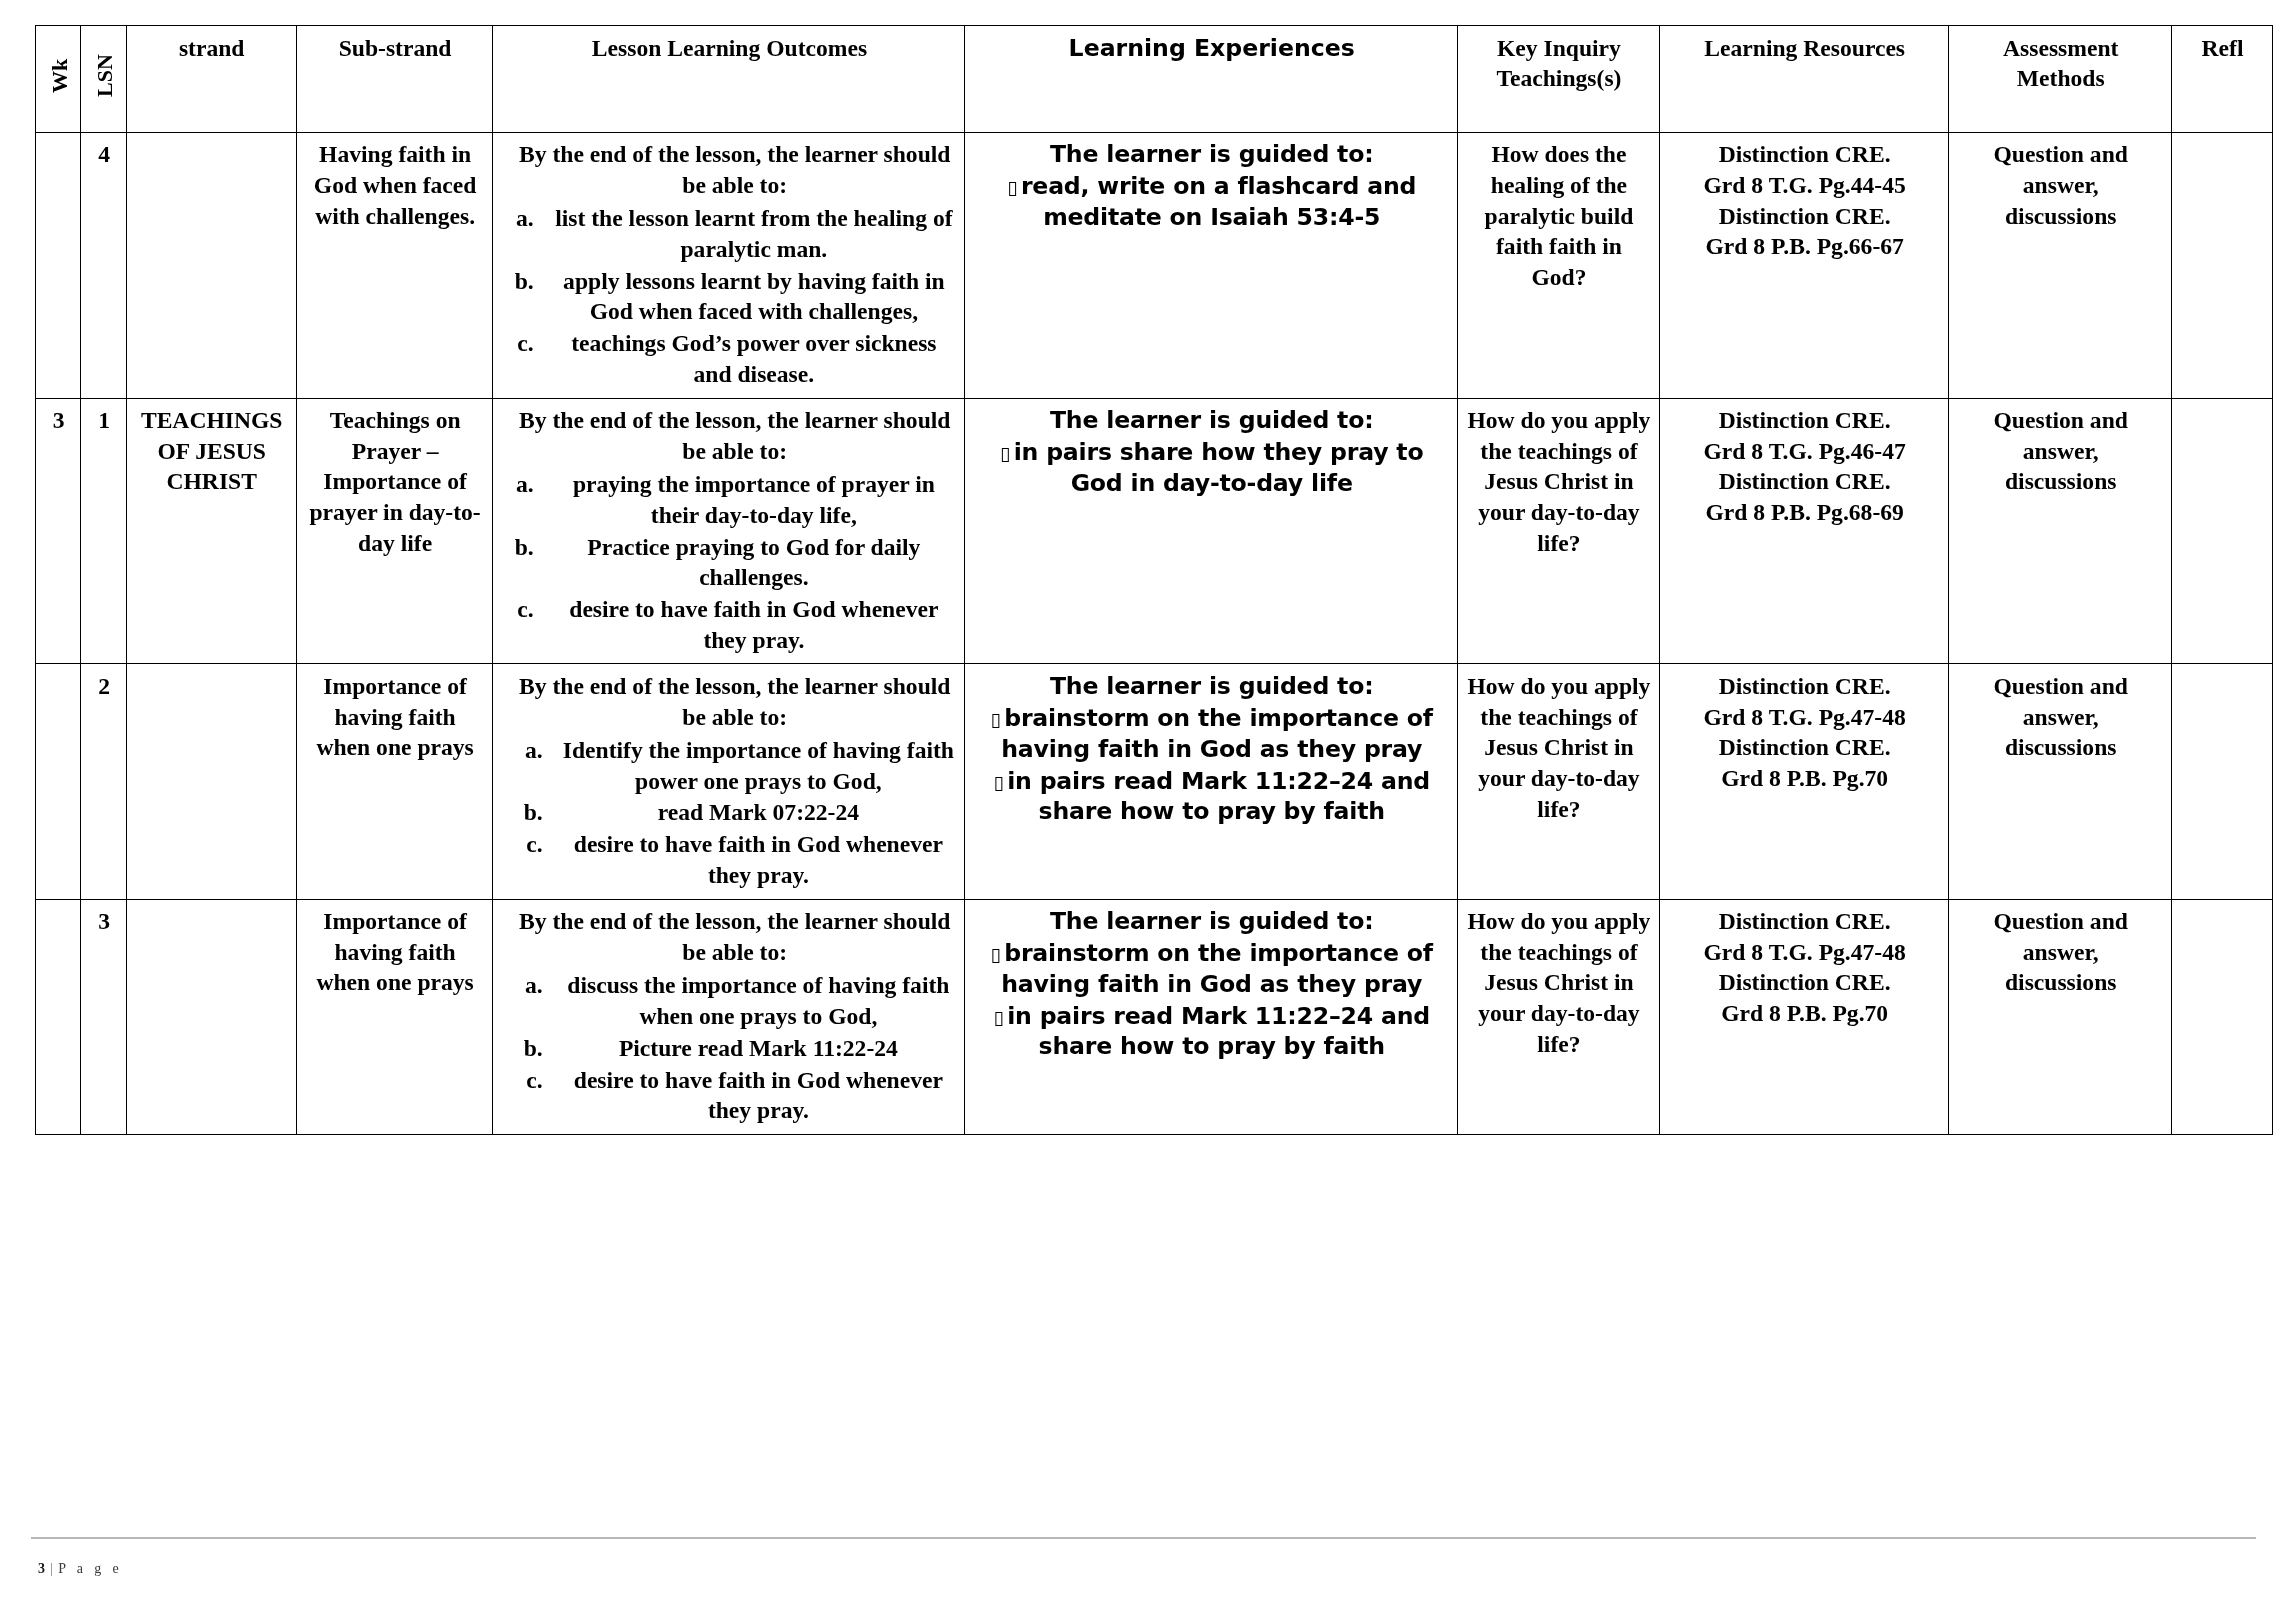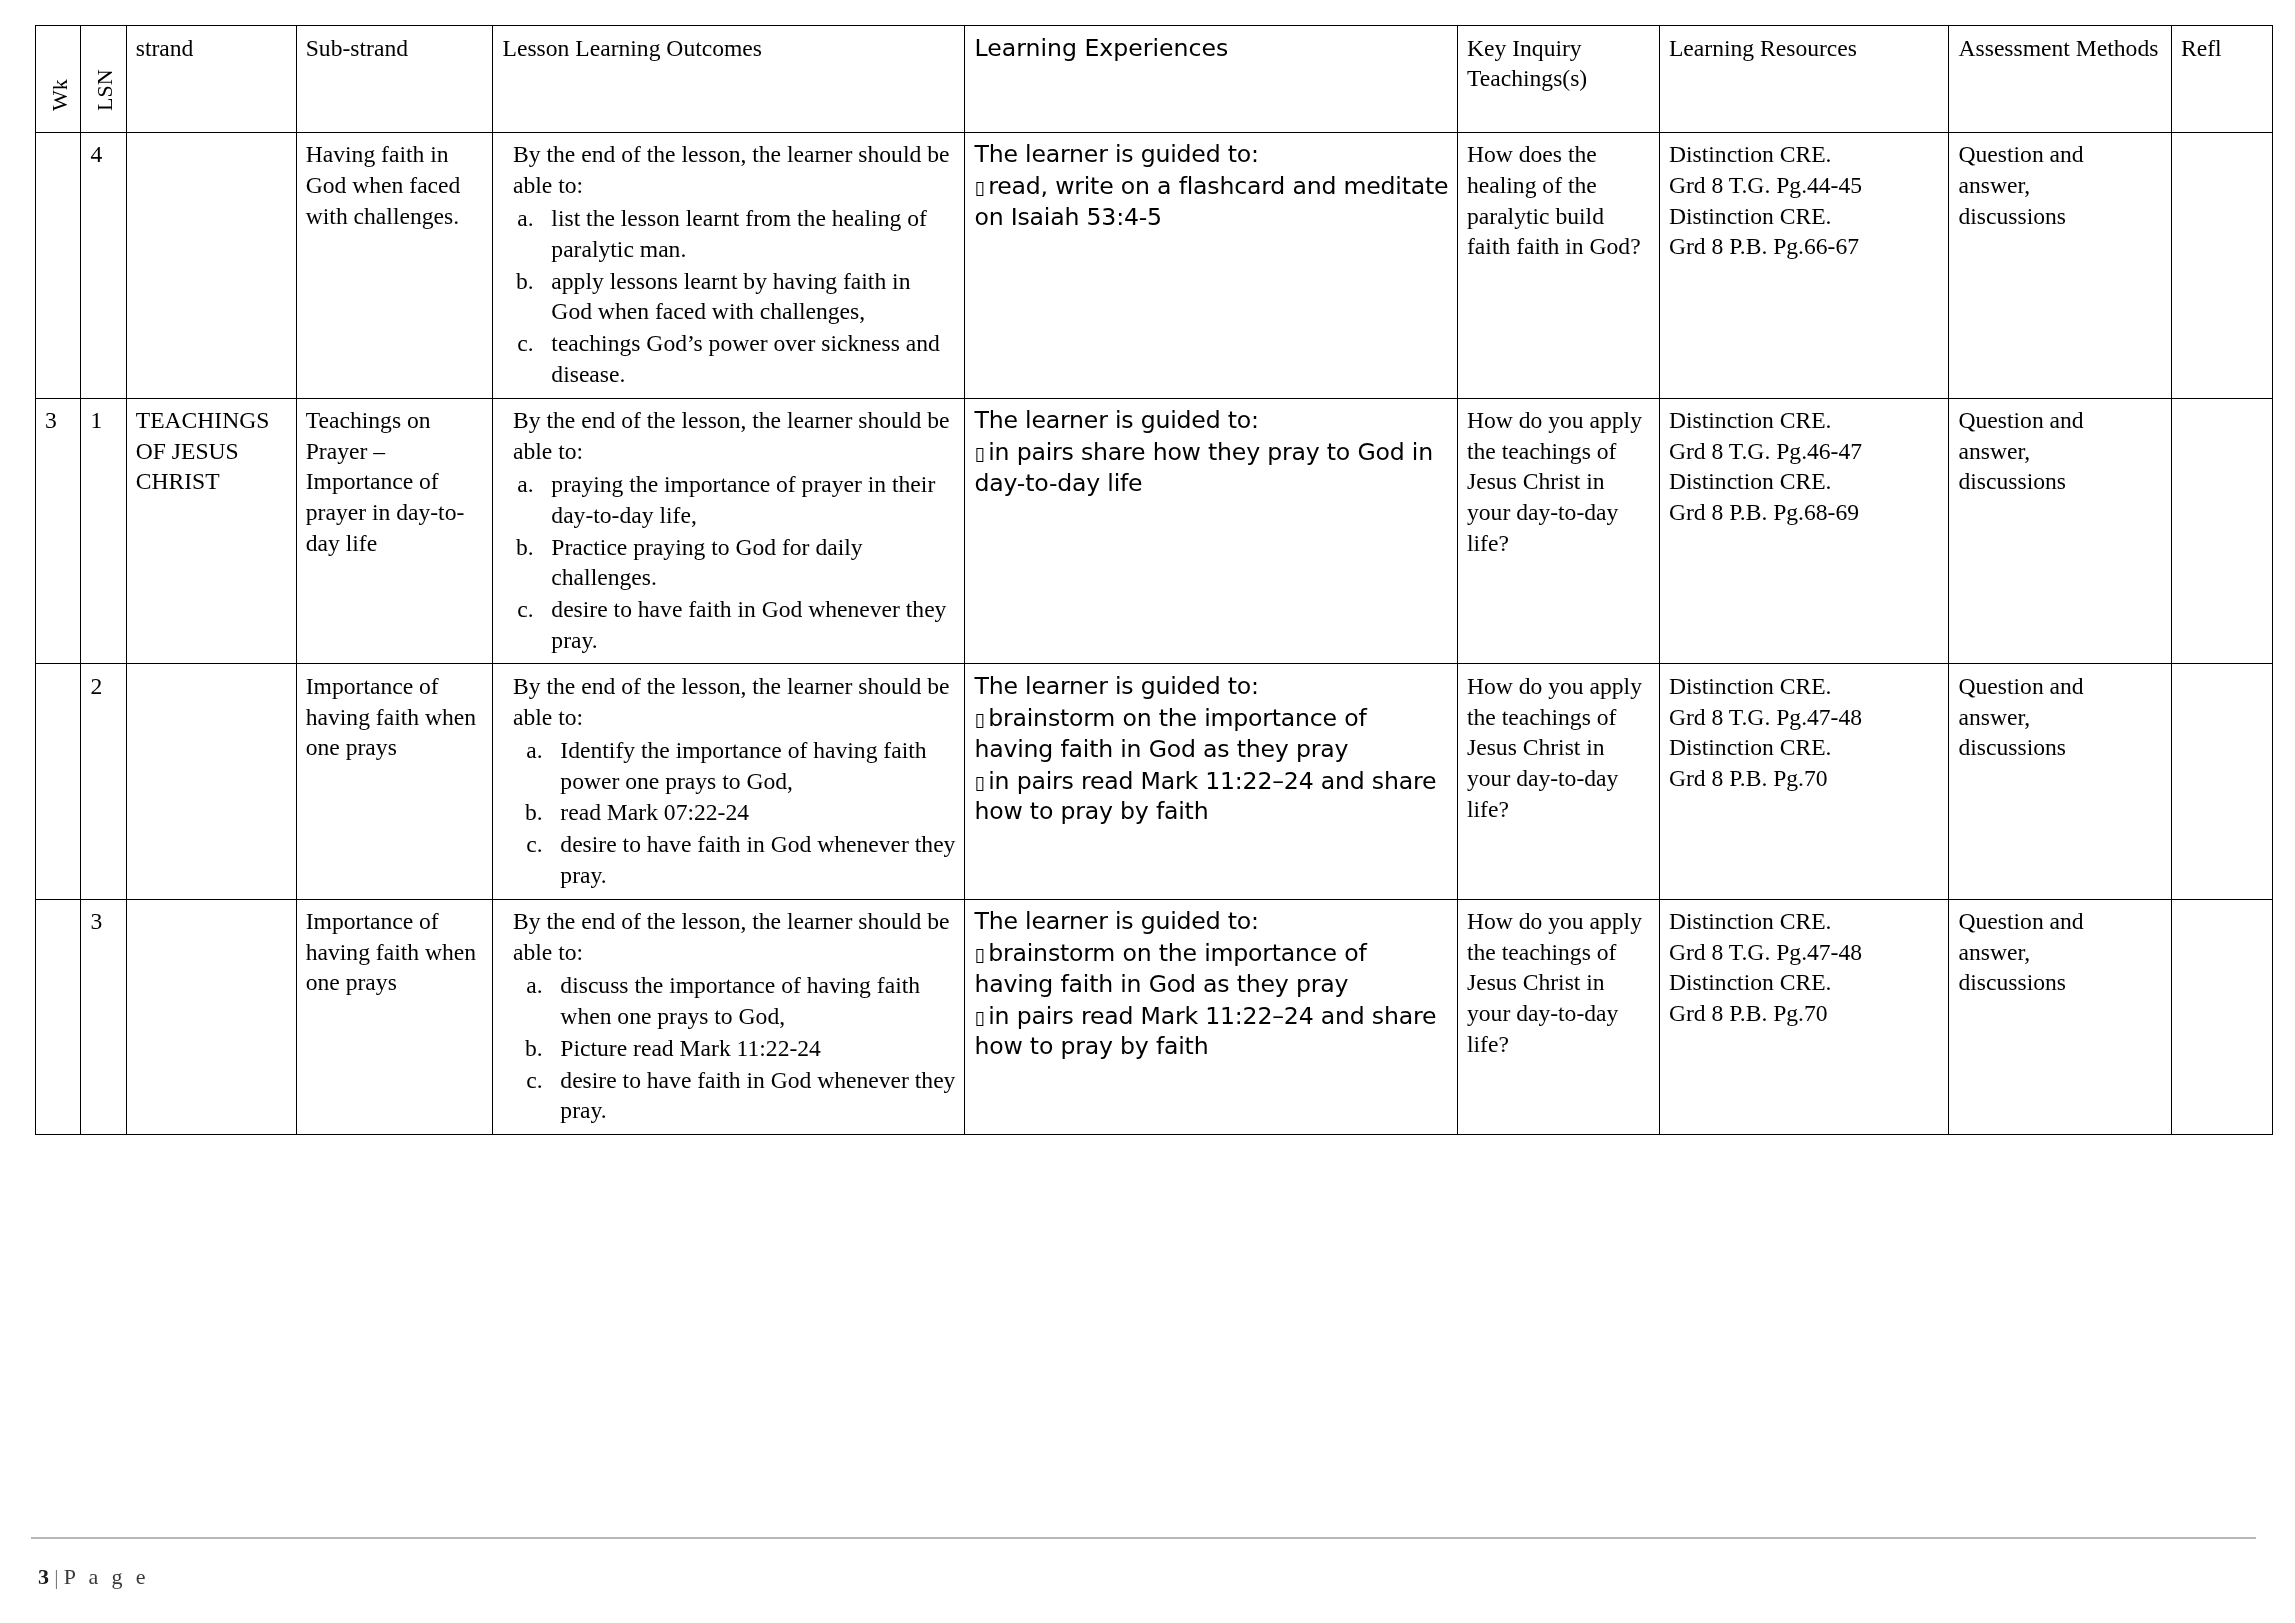--- a/index.html
+++ b/index.html
@@ -28,22 +28,22 @@
     table-layout: fixed;
     width: 2238px;
     margin-left: 3.9px;
   }
   table.scheme td, table.scheme th {
     border: 1.3px solid #000000;
     vertical-align: top;
     padding: 6.5px 7.9px 6.5px 9.2px;
     font-size: 23.6px;
     line-height: 1.30;
-    font-weight: normal;
-    text-align: left;
+    font-weight: bold;
+    text-align: center;
     margin-left: 16px;
   }
   
   col.c-wk  { width: 44px; }
   col.c-lsn { width: 44px; }
   col.c-strand { width: 165px; }
   col.c-sub { width: 191px; }
   col.c-llo { width: 458px; }
   col.c-le  { width: 478px; }
   col.c-kiq { width: 196px; }
@@ -99,23 +99,23 @@
   .footer-rule {
     position: absolute;
     left: 31px;
     right: 39px;
     bottom: 84px;
     border-top: 2px solid #b7b7b7;
   }
   .footer {
     position: absolute;
     left: 38px;
-    bottom: 33px;
+    bottom: 46px;
     font-family: "Liberation Serif", serif;
-    font-size: 22px;
+    font-size: 14px;
     color: #1a1a1a;
   }
   .footer .pnum { font-weight: bold; }
   .footer .sep { color: #7a7a7a; padding: 0 5.2px; }
   .footer .pword { letter-spacing: 3.9px; color: #3a3a3a; }
 </style>
 </head>
 <body>
 
 <div class="page">

